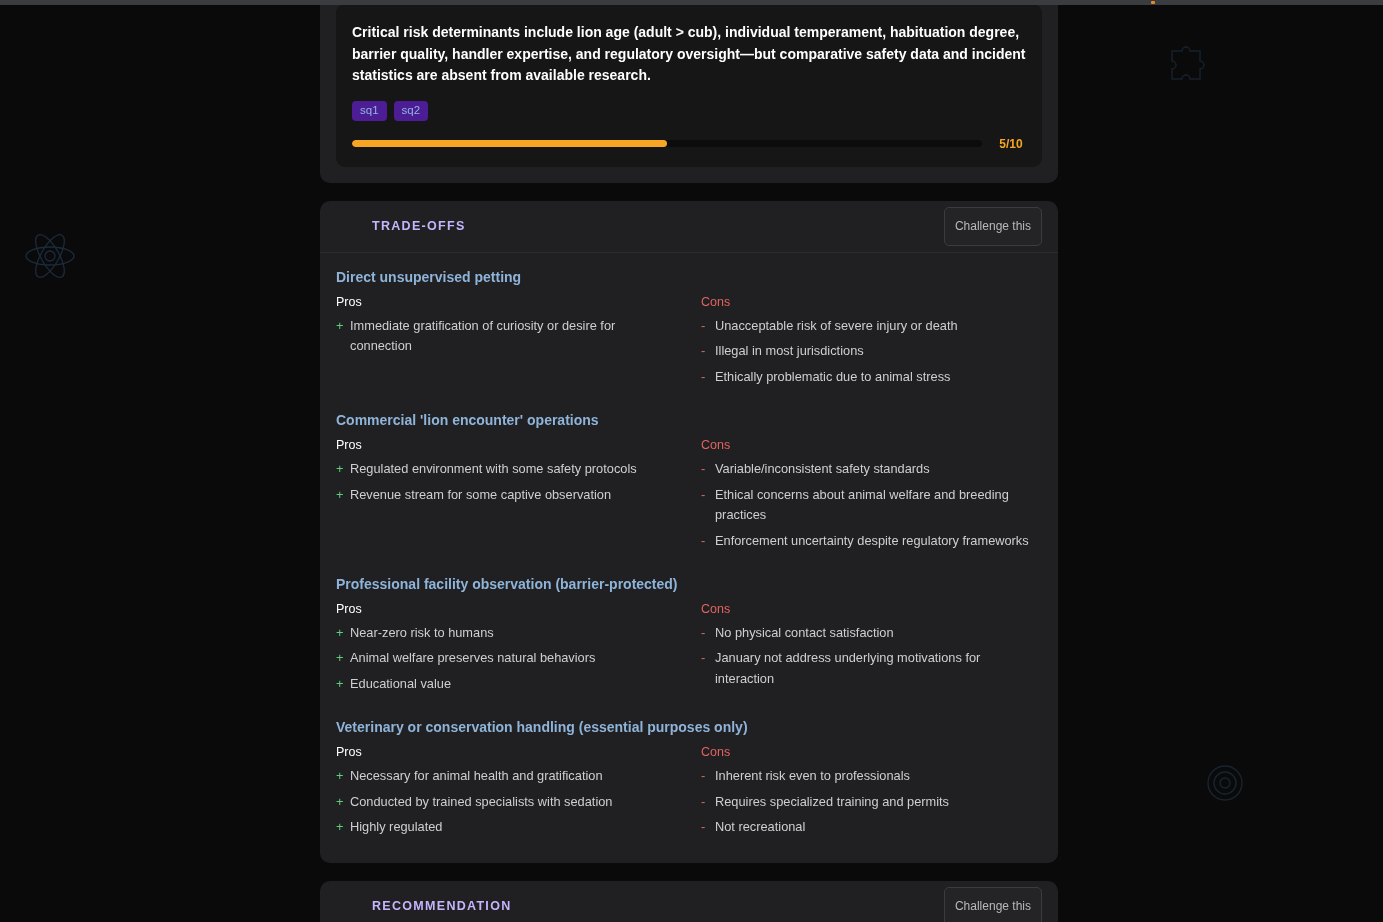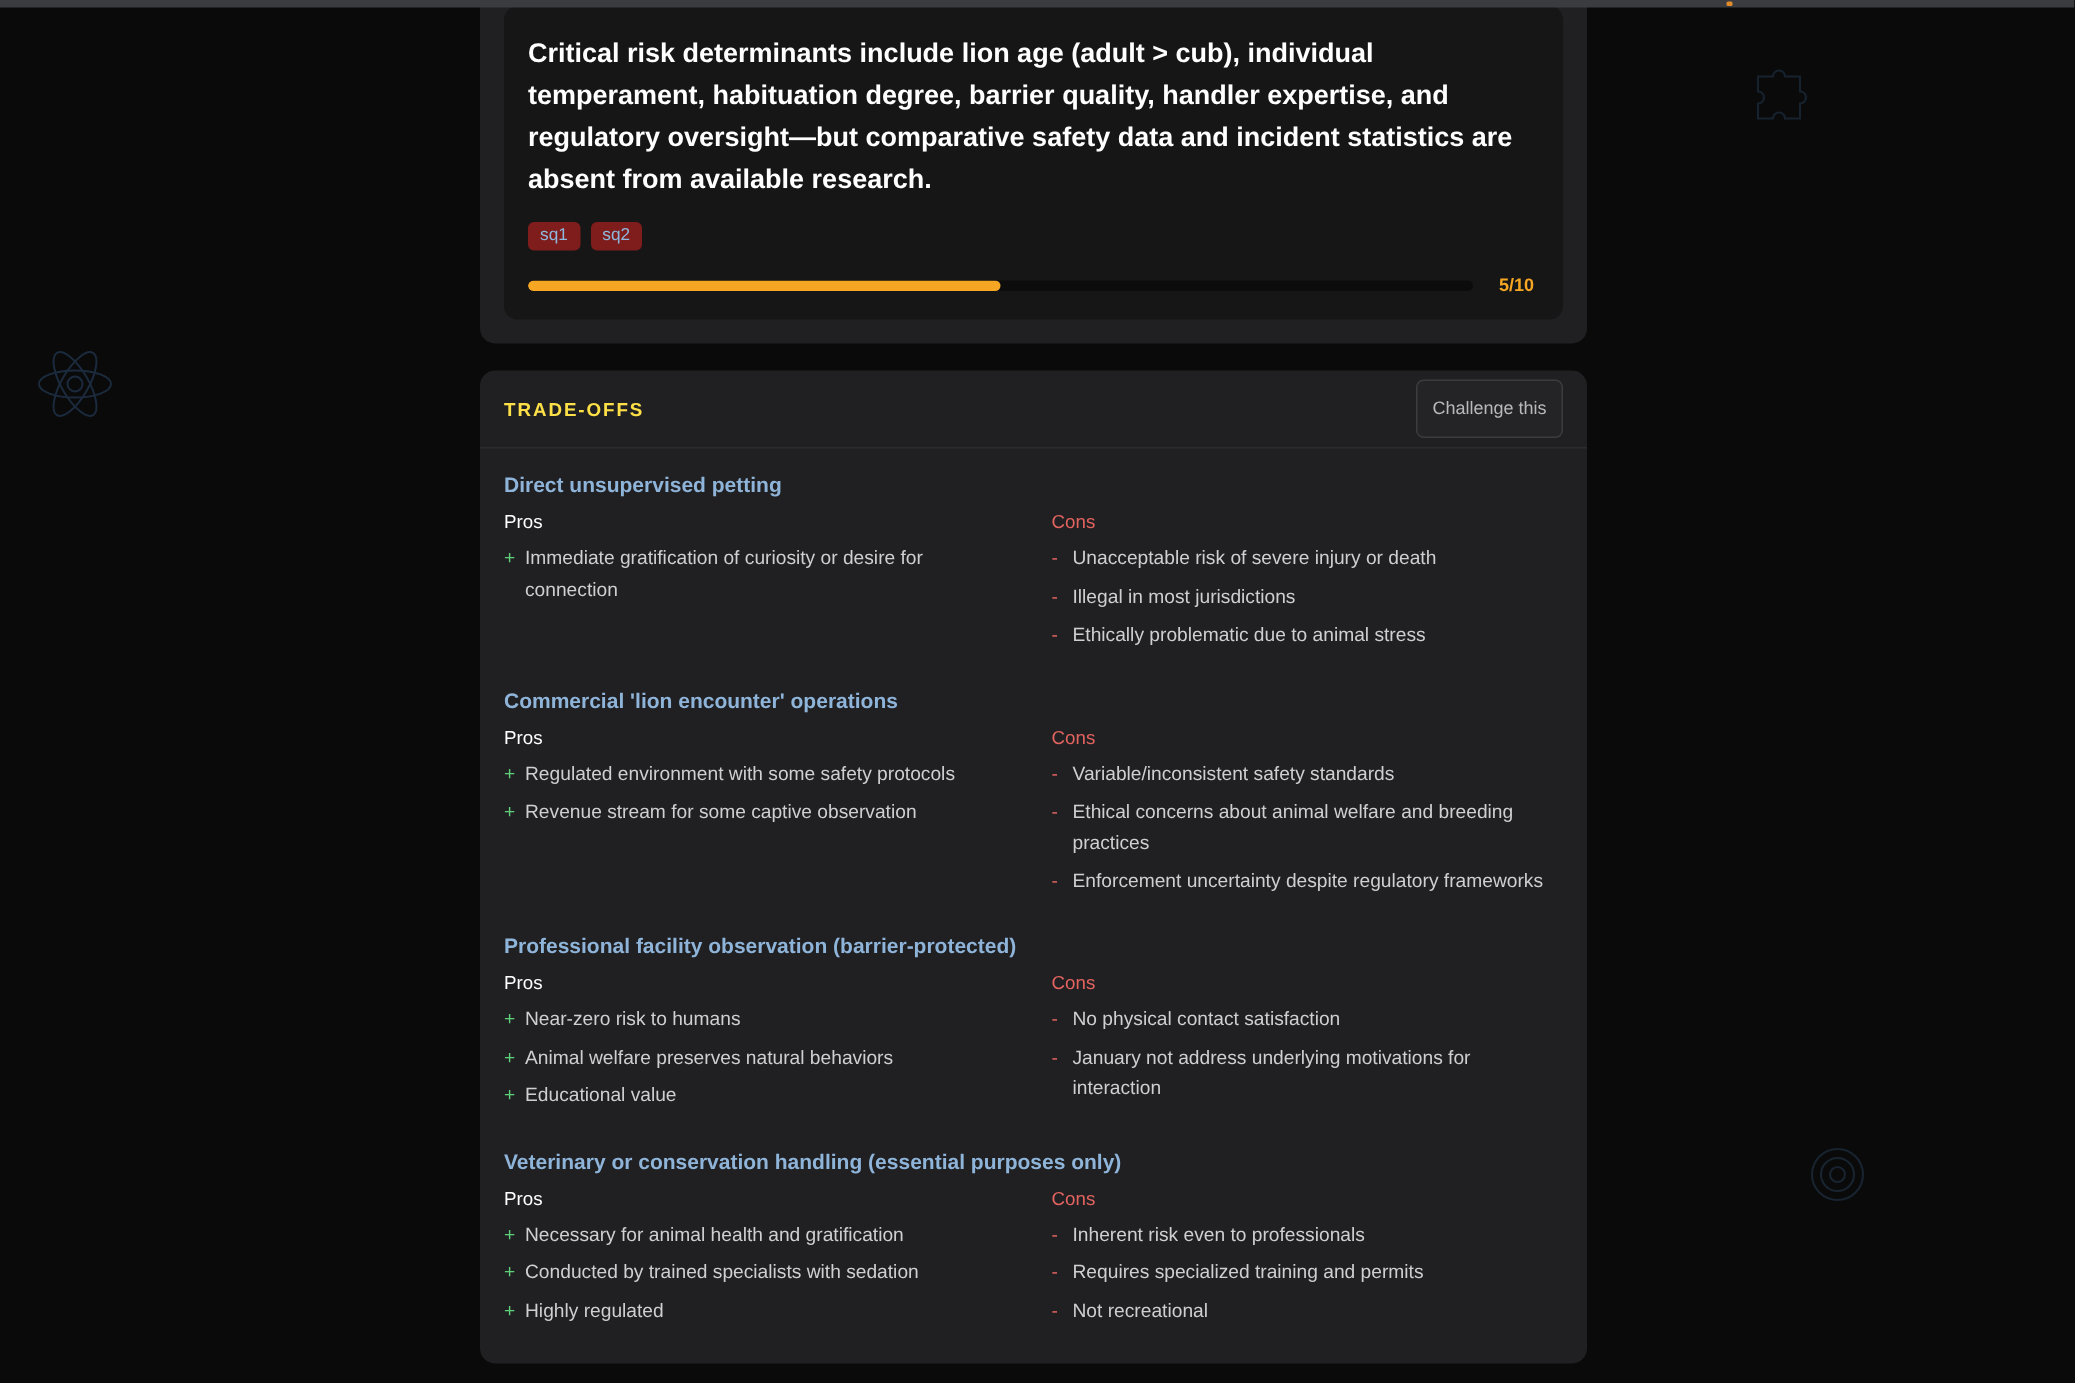--- a/index.html
+++ b/index.html
@@ -70,22 +70,23 @@
     display: flex;
     align-items: center;
     justify-content: space-between;
     padding: 0 16px;
     border-bottom: 1px solid #2c2c2f;
   }
   .card-head-title {
     font-size: 12.5px;
     font-weight: bold;
     letter-spacing: 1.3px;
-    color: #fde047;
+    color: #c4b5fd;
     text-transform: uppercase;
+    margin-left: 36px;
   }
   .challenge-btn {
     font-family: "Liberation Sans", sans-serif;
     font-size: 12px;
     color: #b9b9bc;
     background: #242427;
     border: 1px solid #3c3c40;
     border-radius: 5px;
     padding: 12px 10px;
     cursor: pointer;
@@ -94,32 +95,32 @@
 
   .card-body { padding: 16px; }
 
   
   .claim-panel {
     background: #161617;
     border-radius: 9px;
     padding: 18px 16px 16px 16px;
   }
   .claim-text {
-    font-size: 18px;
+    font-size: 14px;
     font-weight: bold;
     line-height: 1.55;
     color: #ffffff;
   }
   .chips {
     display: flex;
     gap: 7px;
     margin-top: 14px;
   }
   .chip {
-    background: #7f1d1d;
+    background: #4c1d95;
     color: #8fb8dd;
     font-size: 11.5px;
     padding: 3px 8px 4px 8px;
     border-radius: 4px;
     line-height: 1.1;
   }
   .meter-row {
     display: flex;
     align-items: center;
     gap: 14px;

